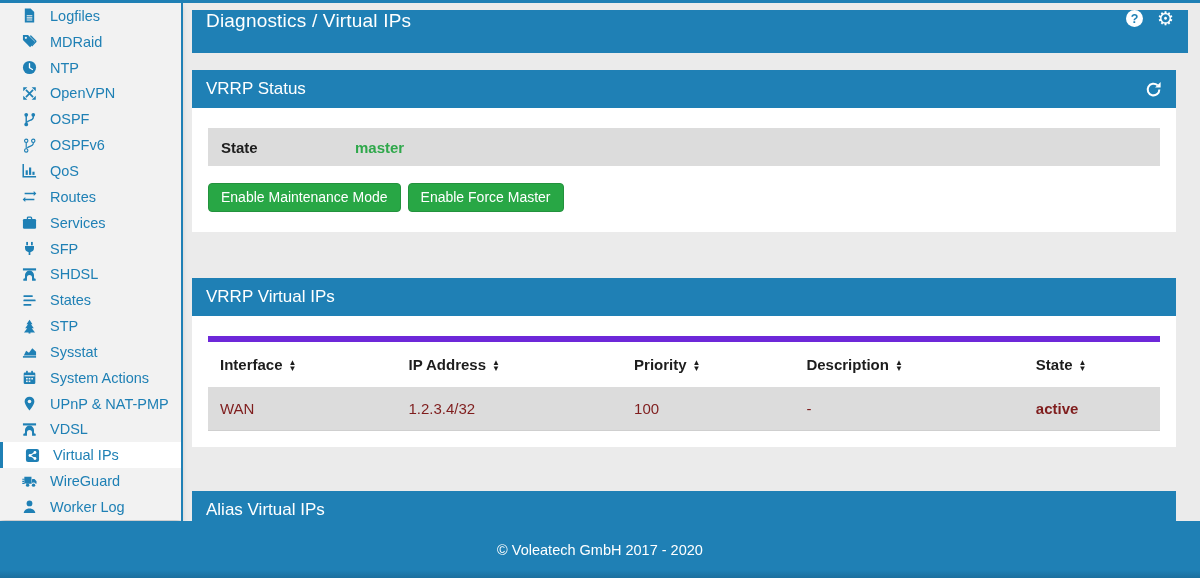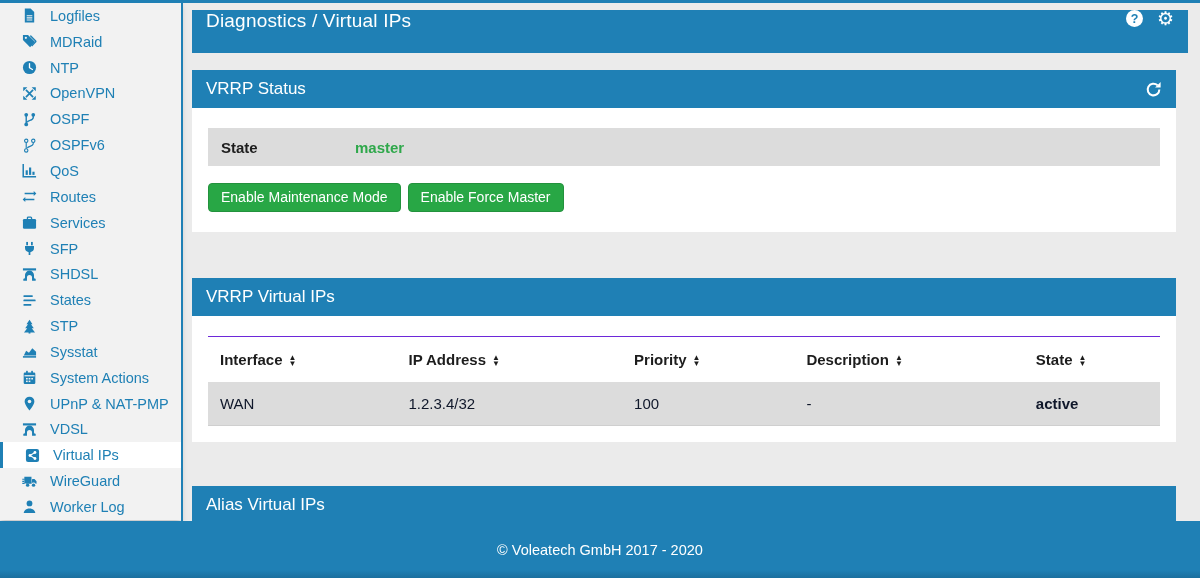--- a/index.html
+++ b/index.html
@@ -45,24 +45,24 @@
   
   .status-body{padding:20px 16px 20px 16px;}
   .status-row{background:#dcdcdc;height:38px;display:flex;align-items:center;font-size:15px;}
   .status-label{width:147px;padding-left:13px;font-weight:bold;color:#1d1d1d;box-sizing:border-box;}
   .status-value{font-weight:bold;color:#2fa84b;}
   .btn-row{margin-top:17px;display:flex;gap:7px;}
   .btn-green{background:#28a745;border:1px solid #23923d;color:#fff;font-size:14px;
     padding:5px 12px 6px;border-radius:4px;cursor:pointer;font-family:inherit;}
   
   .vips-body{padding:20px 16px 16px;}
-  table.vips{width:100%;border-collapse:collapse;font-size:15px;border-top:1px solid #6d28d9;}
+  table.vips{width:100%;border-collapse:collapse;font-size:15px;border-top:6px solid #6d28d9;}
   table.vips th{text-align:left;font-weight:bold;color:#1d1d1d;padding:14px 12px;cursor:pointer;white-space:nowrap;}
   table.vips tbody tr{background:#dcdcdc;border-bottom:1px solid #cfcfcf;}
-  table.vips td{padding:13px 12px;color:#0f172a;}
+  table.vips td{padding:13px 12px;color:#7f1d1d;}
   .state-green{color:#2fa84b;font-weight:bold;}
   .sort{display:inline-flex;flex-direction:column;vertical-align:middle;margin-left:6px;color:#1d1d1d;}
   .sort i{font-style:normal;display:block;font-size:8px;line-height:6px;height:6px;}
   
   .alias-body{height:18px;}
   
   .footer{position:absolute;left:0;bottom:0;width:1200px;height:57px;
     background:linear-gradient(#1f80b5 0,#1f80b5 86%,#1b6f9e 100%);
     color:#fff;display:flex;align-items:center;justify-content:center;font-size:14.5px;z-index:4;}
 </style>

